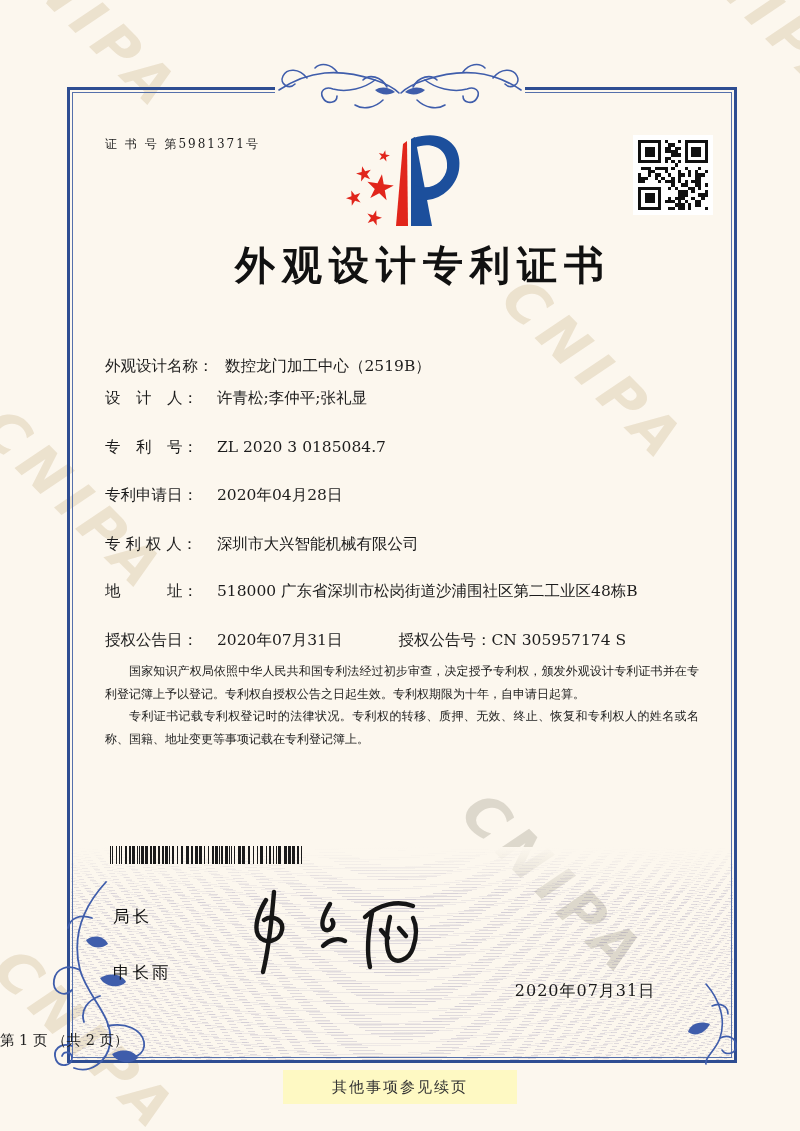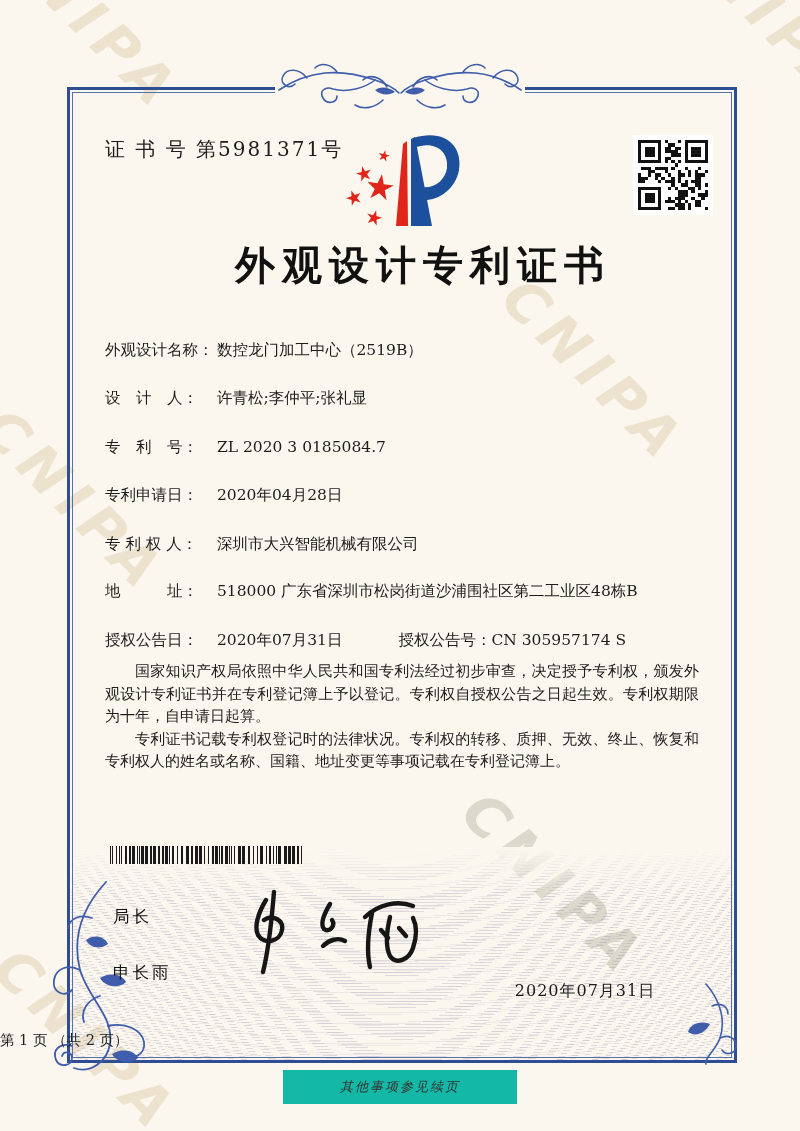--- a/index.html
+++ b/index.html
@@ -35,59 +35,59 @@
       repeating-radial-gradient(95% 75% at 50% 220%, rgba(122,115,160,.22) 0 1px, rgba(0,0,0,0) 1px 6px),
       repeating-radial-gradient(105% 85% at 45% -150%, rgba(122,115,160,.11) 0 1px, rgba(0,0,0,0) 1px 7px);
   }
   .waves::before{
     content:"";position:absolute;left:0;top:0;right:0;height:50px;
     background:linear-gradient(#fcf7ee,rgba(252,247,238,0));
   }
   
   .cert-no{
     position:absolute;left:105px;top:136px;
-    font-size:20px;letter-spacing:2px;color:#1d1d1d;
+    font-size:12px;letter-spacing:2px;color:#1d1d1d;
   }
   .logo{position:absolute;left:333px;top:128px;width:150px;height:112px;}
   .qr-patch{
     position:absolute;left:633px;top:135px;width:80px;height:80px;
     background:#fff;display:flex;align-items:center;justify-content:center;
   }
   .title{
     position:absolute;left:0;top:238px;width:800px;
     text-align:center;font-size:40px;font-weight:bold;
     letter-spacing:7px;color:#111;padding-left:23px;
   }
   
   .fields{position:absolute;left:105px;top:338px;width:600px;font-size:15.5px;color:#1c1c1c;}
   .frow{display:flex;margin-bottom:0;line-height:24px;}
   .flabel{width:112px;flex:0 0 112px;white-space:pre;}
   .fvalue{max-width:470px;}
-  .r1{position:absolute;top:0;}    .r2{position:absolute;top:48px;}
+  .r1{position:absolute;top:16px;gap:8px;}    .r2{position:absolute;top:48px;}
   .r3{position:absolute;top:97px;} .r4{position:absolute;top:145px;}
   .r5{position:absolute;top:194px;}.r6{position:absolute;top:241px;}
   .r7{position:absolute;top:290px;}
   .grant2{margin-left:56px;display:flex;}
   
   .paras{
     position:absolute;left:105px;top:660px;width:594px;
-    font-size:15px;line-height:22.5px;text-align:justify;color:#1c1c1c;
+    font-size:12px;line-height:22.5px;text-align:justify;color:#1c1c1c;
   }
   .paras p{margin:0;text-indent:2em;}
   
   .barcode{position:absolute;left:110px;top:846px;}
   .director-title{position:absolute;left:113px;top:906px;font-size:16.5px;letter-spacing:3px;color:#111;}
   .director-name{position:absolute;left:113px;top:938px;font-size:16.5px;letter-spacing:3px;color:#111;margin-top:24px;}
   .signature{position:absolute;left:228px;top:886px;}
   .issue-date{position:absolute;left:470px;top:981px;width:230px;text-align:center;font-size:16px;letter-spacing:1px;color:#1b1b1b;}
   .page-ind{position:absolute;left:0;top:1031px;width:800px;text-align:left;font-size:14.5px;color:#222;}
   .note-box{
     position:absolute;left:283px;top:1070px;width:234px;height:34px;
-    background:#14b8a6;display:flex;align-items:center;justify-content:center;
-    font-size:13px;letter-spacing:2px;color:#333;font-style:italic;
+    background:#fef9c3;display:flex;align-items:center;justify-content:center;
+    font-size:15px;letter-spacing:2px;color:#333;
   }
   
   .orn{position:absolute;pointer-events:none;}
   .orn-top{left:275px;top:60px;}
   .orn-bl{left:42px;top:878px;}
   .orn-br{left:668px;top:980px;}
 </style>
 </head>
 <body>
 

